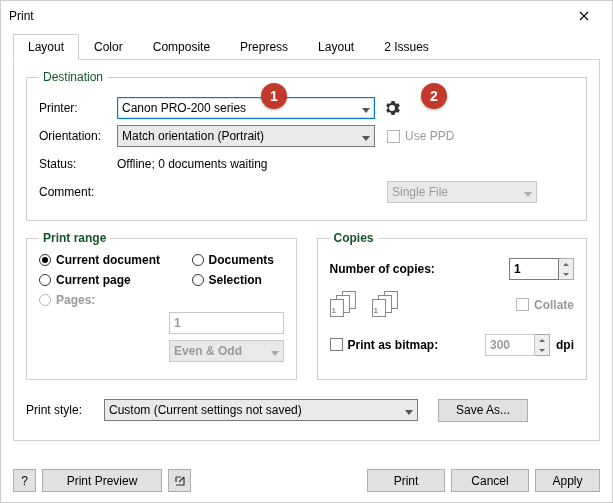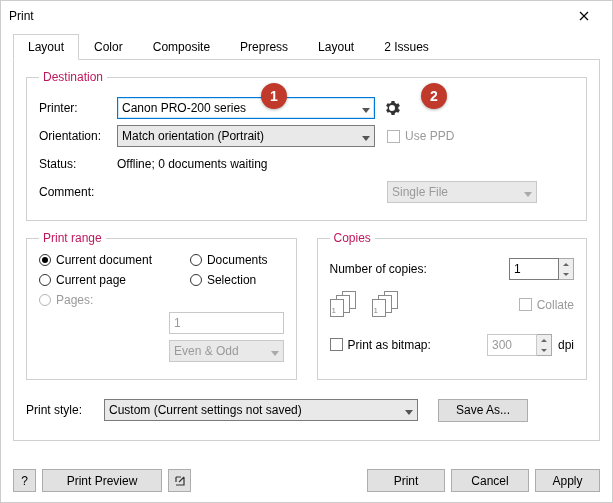--- a/index.html
+++ b/index.html
@@ -8,38 +8,38 @@
 .titlebar { height: 30px; display: flex; align-items: center; padding: 0 8px; }
 .titlebar .title { flex: 1; font-size: 12px; color: #000; }
 .titlebar .close { width: 40px; height: 30px; display:flex; align-items:center; justify-content:center; cursor:pointer; }
 .titlebar .close svg { width: 10px; height: 10px; }
 .content { padding: 2px 12px 0 12px; }
 .tabs { display: flex; border-bottom: 1px solid #d0d0d0; }
 .tab { padding: 5px 14px; border: 1px solid transparent; border-bottom: none; position: relative; top: 1px; cursor:pointer; color:#000; }
 .tab.active { border-color: #d0d0d0; background: #fff; border-bottom: 1px solid #fff; }
 .panel { border: 1px solid #d0d0d0; border-top: none; padding: 10px 12px 14px 12px; }
 fieldset { border: 1px solid #d0d0d0; margin: 0 0 10px 0; padding: 8px 12px 12px 12px; }
-legend { padding: 0 4px; color: #be185d; font-size: 12px; }
+legend { padding: 0 4px; color: #14532d; font-size: 12px; }
 .row { display: flex; align-items: center; margin: 4px 0; min-height: 24px; }
 .lbl { width: 78px; color: #000; }
 .select { flex: 1; height: 22px; border: 1px solid #7a7a7a; background: #e9e9e9; display:flex; align-items:center; padding: 0 4px; position:relative; color:#000; }
 .select.hl { border: 1px solid #0078d7; box-shadow: inset 0 0 0 1px #cde6f7; background:#fff; }
 .select .arrow { position:absolute; right:4px; top:4px; }
 .select.disabled { color:#9a9a9a; border-color:#c8c8c8; }
 .input { height: 22px; border: 1px solid #7a7a7a; padding: 0 4px; display:flex; align-items:center; background:#fff; color:#000; }
 .input.disabled { color:#9a9a9a; border-color:#c8c8c8; background:#fff; }
 .num { width: 50px; }
 .gear { width:22px; height:22px; display:flex; align-items:center; justify-content:center; margin-left:6px; cursor:pointer; }
 .cb { width:13px; height:13px; border:1px solid #7a7a7a; background:#fff; display:inline-block; margin-right:5px; vertical-align:middle; }
 .cb.disabled { border-color:#b5b5b5; }
 .radio { width:12px; height:12px; border:1px solid #333; border-radius:50%; display:inline-flex; align-items:center; justify-content:center; margin-right:5px; vertical-align:middle; background:#fff;}
 .radio.checked::after { content:""; width:6px; height:6px; background:#000; border-radius:50%; }
 .radio.disabled { border-color:#b5b5b5; }
 .muted { color:#9a9a9a; }
-.two-col { display:flex; gap:20px; }
+.two-col { display:flex; gap:20px;font-weight:bold; }
 .two-col > fieldset { flex:1; margin-bottom:0; }
 .btn { height:23px; border:1px solid #adadad; background:#e1e1e1; padding:0 16px; display:inline-flex; align-items:center; justify-content:center; cursor:pointer; color:#000; }
 .btn.small { padding:0; width:23px; }
 .bottom { position:absolute; bottom:10px; left:12px; right:12px; display:flex; align-items:center; gap:6px; }
 .bottom .spacer { flex:1; }
 .collate-icon { width:32px; height:28px; position:relative; display:inline-block; }
 .collate-icon .pg { position:absolute; width:14px; height:18px; border:1px solid #888; background:#fff; font-size:8px; display:flex; align-items:flex-end; justify-content:flex-start; padding:1px; color:#888; }
 .callout { position:absolute; width:26px; height:26px; border-radius:50%; background:#c0392b; color:#fff; display:flex; align-items:center; justify-content:center; font-size:14px; font-weight:bold; z-index:50; box-shadow: 0 1px 3px rgba(0,0,0,.3); }
 .chev { width:0; height:0; border-left:4px solid transparent; border-right:4px solid transparent; border-top:5px solid #555; display:inline-block; }
 .spin { width:15px; display:flex; flex-direction:column; border:1px solid #aaa; border-left:none; height:22px; }

